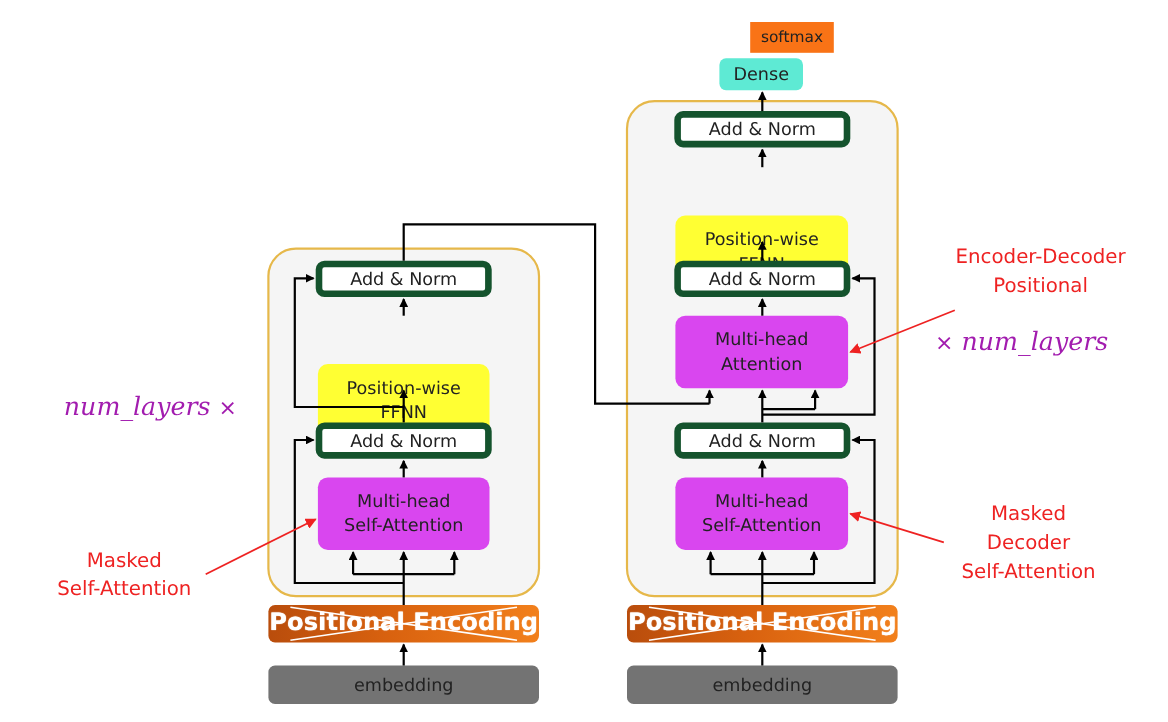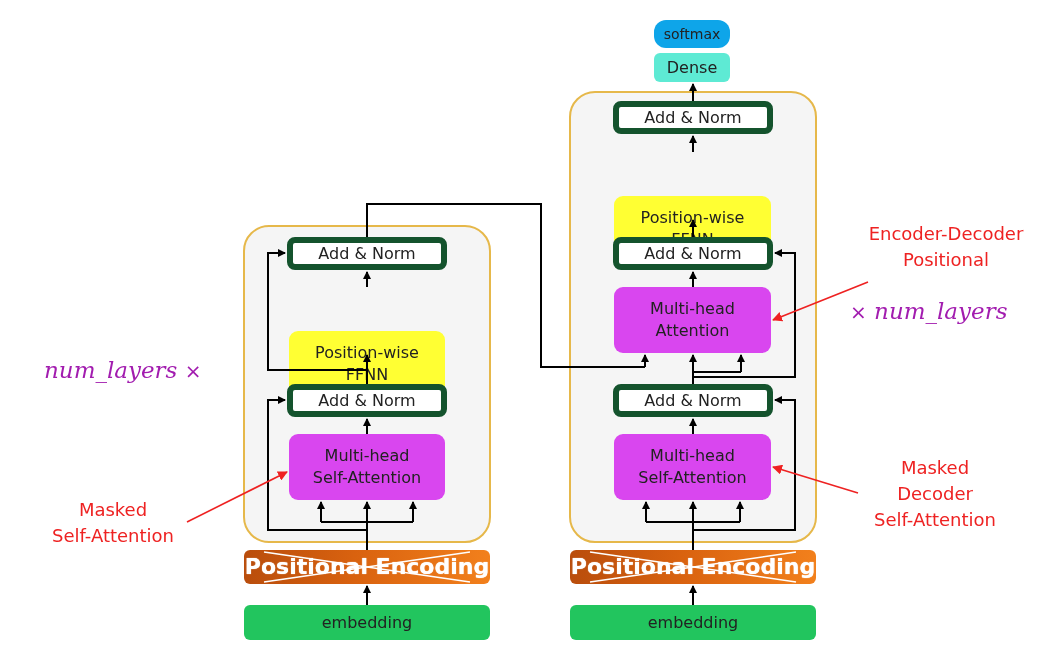--- a/index.html
+++ b/index.html
@@ -7,23 +7,23 @@
          font-family:"DejaVu Sans", sans-serif; }
   .stack { position:absolute; background:#f5f5f5; border:2px solid #e6b84a; border-radius:26px; box-sizing:border-box; }
   .box { position:absolute; box-sizing:border-box; display:flex; align-items:center; justify-content:center;
          text-align:center; color:#222; font-size:16px; line-height:22px; border-radius:9px; }
   .addnorm { background:#fff; border:6px solid #14532d; border-radius:8px; }
   .ffnn { background:#ffff33;margin-top:44px; }
   .mha { background:#d946ef; }
   .posenc { background:linear-gradient(90deg,#b94d0c 0%,#d9620f 45%,#f2801c 100%); color:#fff; font-size:22px; font-weight:bold; border-radius:6px; overflow:hidden; }
   .posenc span { position:relative; z-index:2; text-shadow:0 0 1px #fff; }
   .posenc svg { position:absolute; left:0; top:0; width:100%; height:100%; z-index:1; }
-  .emb { background:#22c55e; border-radius:6px; font-size:16px; }
+  .emb { background:#737373; border-radius:6px; font-size:16px; }
   .dense { background:#5eead4; border-radius:6px; font-size:16px; }
-  .softmax { background:#0ea5e9; border-radius:12px; color:#222; font-size:14px; }
+  .softmax { background:#f97316; border-radius:0; color:#222; font-size:14px;margin-left:28px; }
   .redlabel { position:absolute; color:#ee2222; font-size:18px; line-height:26px; text-align:center; white-space:nowrap; }
   .mathlabel { position:absolute; font-family:"DejaVu Serif", serif; font-style:italic; font-size:23px; color:#a21caf; white-space:nowrap; }
   .mathlabel .times { font-style:normal; font-family:"DejaVu Sans", sans-serif; font-size:20px; }
   svg.wires { position:absolute; left:0; top:0; width:1062px; height:656px; pointer-events:none; z-index:5; }
 </style>
 </head>
 <body>
 
 <div class="stack" style="left:243px;top:225px;width:248px;height:318px;"></div>
 
@@ -85,21 +85,21 @@
   <svg viewBox="0 0 246 34" preserveAspectRatio="none">
       <line x1="20" y1="2" x2="226" y2="32" stroke="#fff" stroke-width="1.5"></line>
       <line x1="20" y1="32" x2="226" y2="2" stroke="#fff" stroke-width="1.5"></line>
     </svg>
   <span>Positional Encoding</span>
 </div>
 <div class="box emb" style="left:570px;top:605px;width:246px;height:35px;">
     <span>embedding</span>
   </div>
 
-<div class="mathlabel" style="left:44px;top:357px;">
+<div class="mathlabel" style="left:58px;top:357px;">
   <span>num_layers</span>
   <span class="times">×</span>
 </div>
 <div class="mathlabel" style="left:850px;top:298px;">
   <span class="times">×</span>
   <span>num_layers</span>
 </div>
 <div class="redlabel" style="left:28px;top:497px;width:170px;white-space:pre-line;">Masked
 Self-Attention</div>
 <div class="redlabel" style="left:856px;top:221px;width:180px;white-space:pre-line;">Encoder-Decoder

